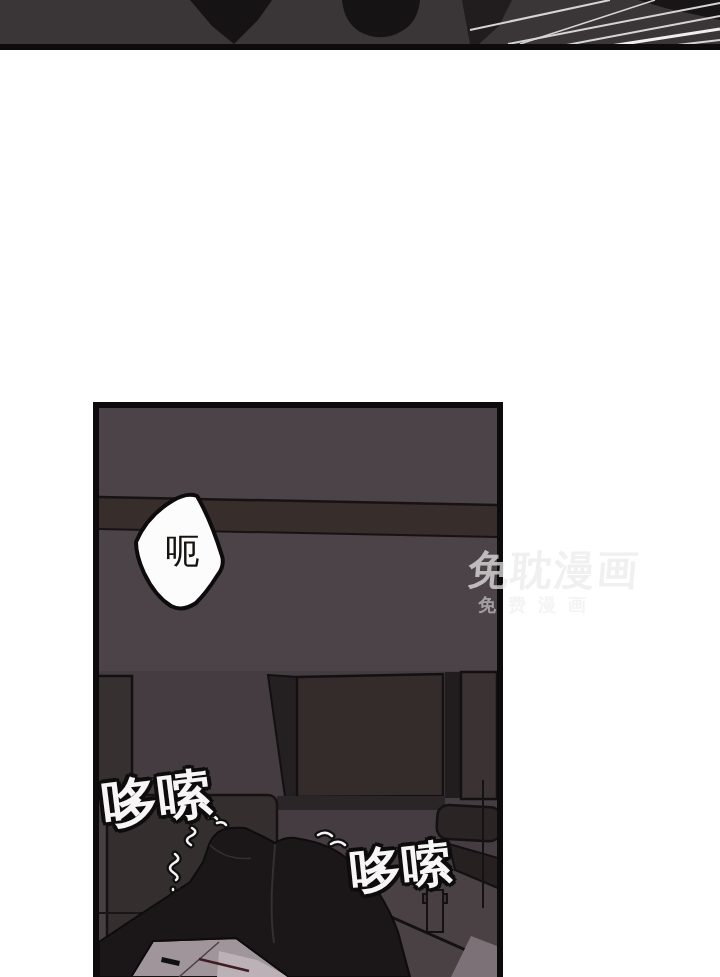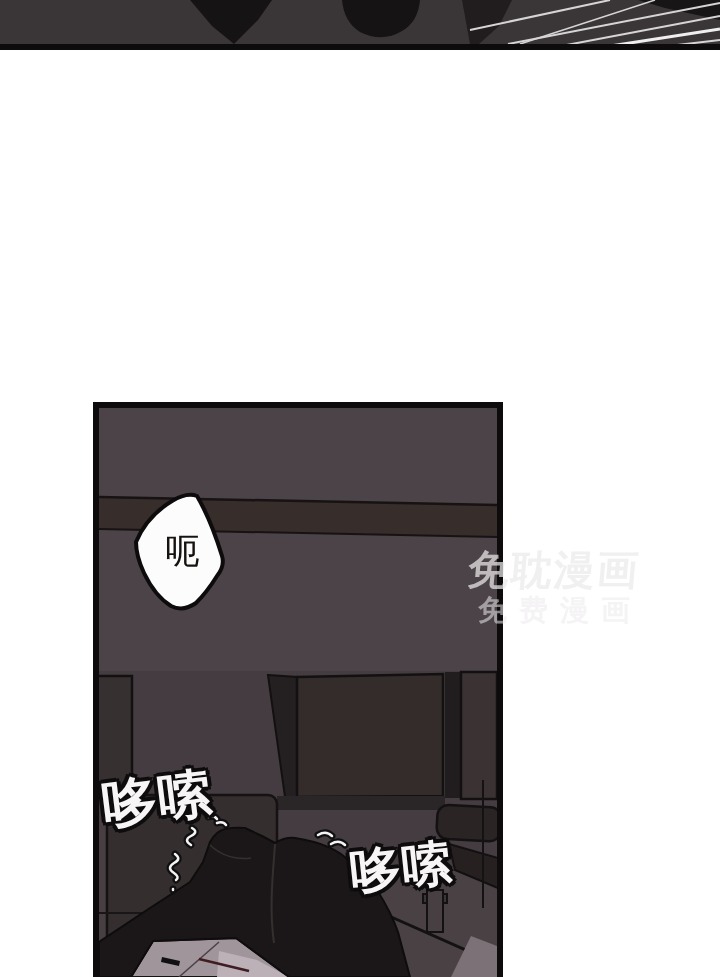--- a/index.html
+++ b/index.html
@@ -16,21 +16,21 @@
   #bubble-text{left:146px;top:534px;width:72px;text-align:center;font-size:35px;
                font-weight:500;color:#16120f;}
   .sfx{color:#f7f5f6;font-weight:700;letter-spacing:3px;
        text-shadow:-3px -3px 0 #0e0c0d, 3px -3px 0 #0e0c0d, -3px 3px 0 #0e0c0d,
                    3px 3px 0 #0e0c0d, 0 -4px 0 #0e0c0d, 0 4px 0 #0e0c0d,
                    -4px 0 0 #0e0c0d, 4px 0 0 #0e0c0d;}
   #sfx-1{left:102px;top:772px;font-size:53px;transform:rotate(-7deg);}
   #sfx-2{left:350px;top:843px;font-size:49px;transform:rotate(-6deg);}
   .watermark{font-weight:700;color:rgba(236,234,236,0.72);}
   #wm-line1{left:468px;top:550px;font-size:41px;letter-spacing:2px;transform:skewX(-5deg);}
-  #wm-line2{left:478px;top:596px;font-size:29px;letter-spacing:12px;
+  #wm-line2{left:478px;top:596px;font-size:18px;letter-spacing:12px;
             color:rgba(236,234,236,0.55);}
 </style>
 </head>
 <body>
 
 <div id="page">
 
   <svg id="top-strip" width="720" height="50" viewBox="0 0 720 50">
     <rect x="0" y="0" width="720" height="46" fill="#3a3637"></rect>
     <path d="M190,0 L272,0 L258,20 L234,44 L212,26 Z" fill="#161314"></path>

